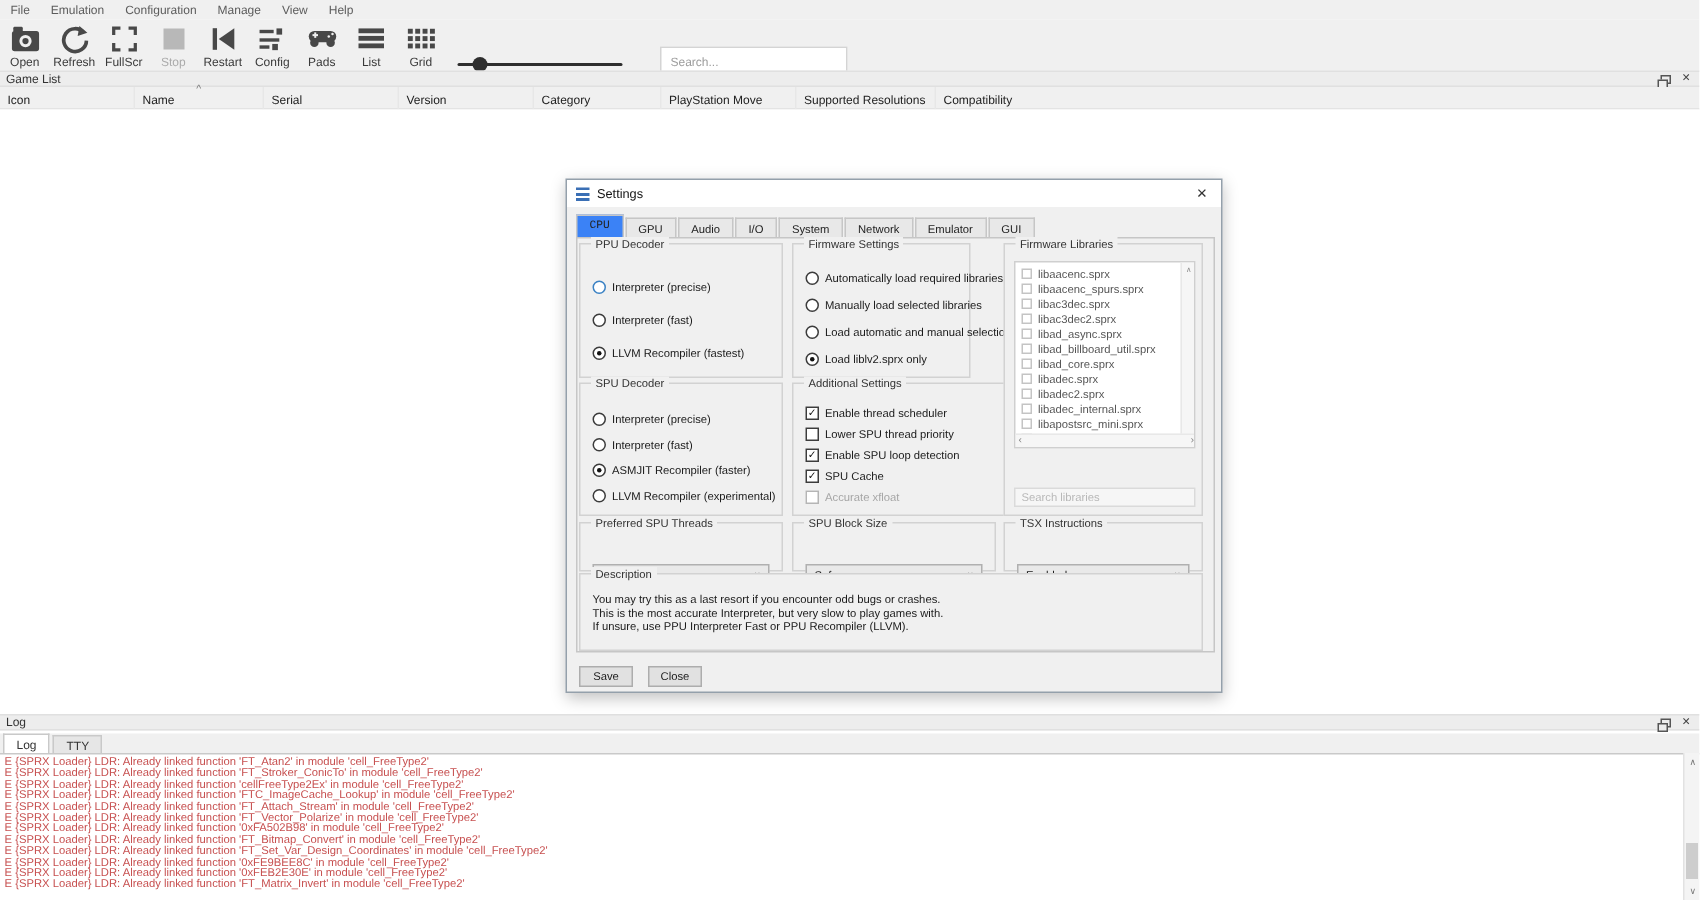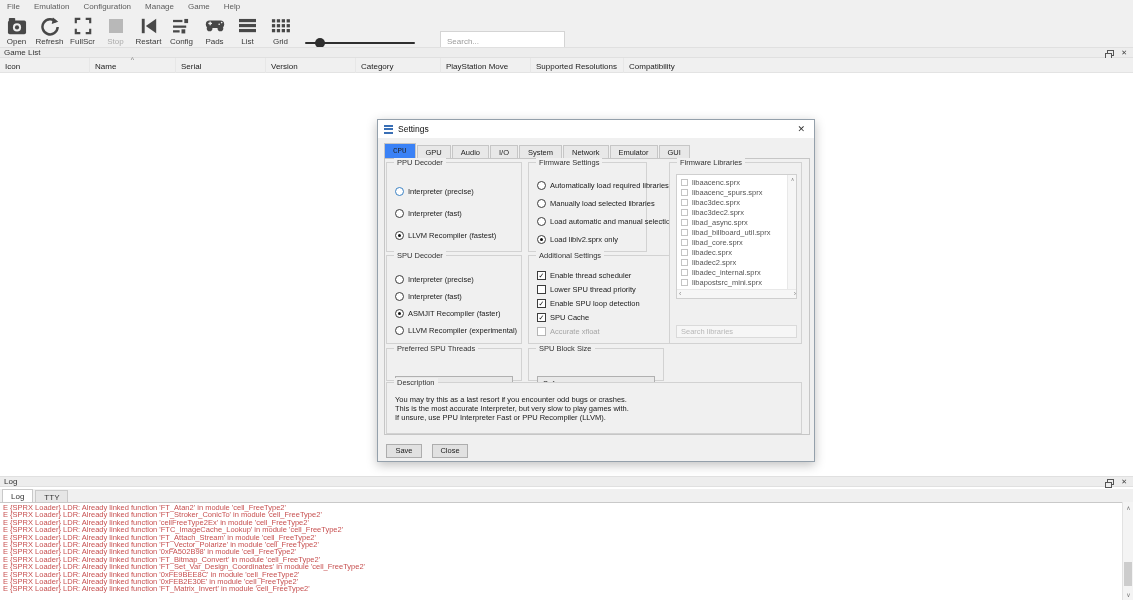--- a/index.html
+++ b/index.html
@@ -116,21 +116,21 @@
 </head>
 <body>
 
 <div class="app">
 
   <div class="menubar">
     <span class="menu-item">File</span>
     <span class="menu-item">Emulation</span>
     <span class="menu-item">Configuration</span>
     <span class="menu-item">Manage</span>
-    <span class="menu-item">Game</span>
+    <span class="menu-item">View</span>
     <span class="menu-item">Help</span>
   </div>
 
   <div class="toolbar">
     <div class="tbtn">
       <span class="ticon">
         <svg width="20" height="19" viewBox="0 0 22 21">
             <rect class="fill" x="2" y="1" width="7" height="4" rx="1"></rect>
             <rect class="fill" x="1" y="4" width="20" height="15" rx="2"></rect>
             <circle cx="11" cy="11.5" r="4.5" fill="#f0f0f0"></circle>
@@ -467,20 +467,27 @@
         <span class="sel-chevron">∨</span>
       </div>
     </div>
     <div class="groupbox gb-blk">
       <span class="gb-label">SPU Block Size</span>
       <div class="select">
         <span class="sel-val">Safe</span>
         <span class="sel-chevron">∨</span>
       </div>
     </div>
+    <div class="groupbox gb-tsx">
+      <span class="gb-label">TSX Instructions</span>
+      <div class="select">
+        <span class="sel-val">Enabled</span>
+        <span class="sel-chevron">∨</span>
+      </div>
+    </div>
 
     <div class="groupbox gb-desc">
       <span class="gb-label">Description</span>
       <div class="desc-line">You may try this as a last resort if you encounter odd bugs or crashes.</div>
       <div class="desc-line">This is the most accurate Interpreter, but very slow to play games with.</div>
       <div class="desc-line">If unsure, use PPU Interpreter Fast or PPU Recompiler (LLVM).</div>
     </div>
 
     <div class="dlg-btn btn-save">Save</div>
     <div class="dlg-btn btn-close">Close</div>

